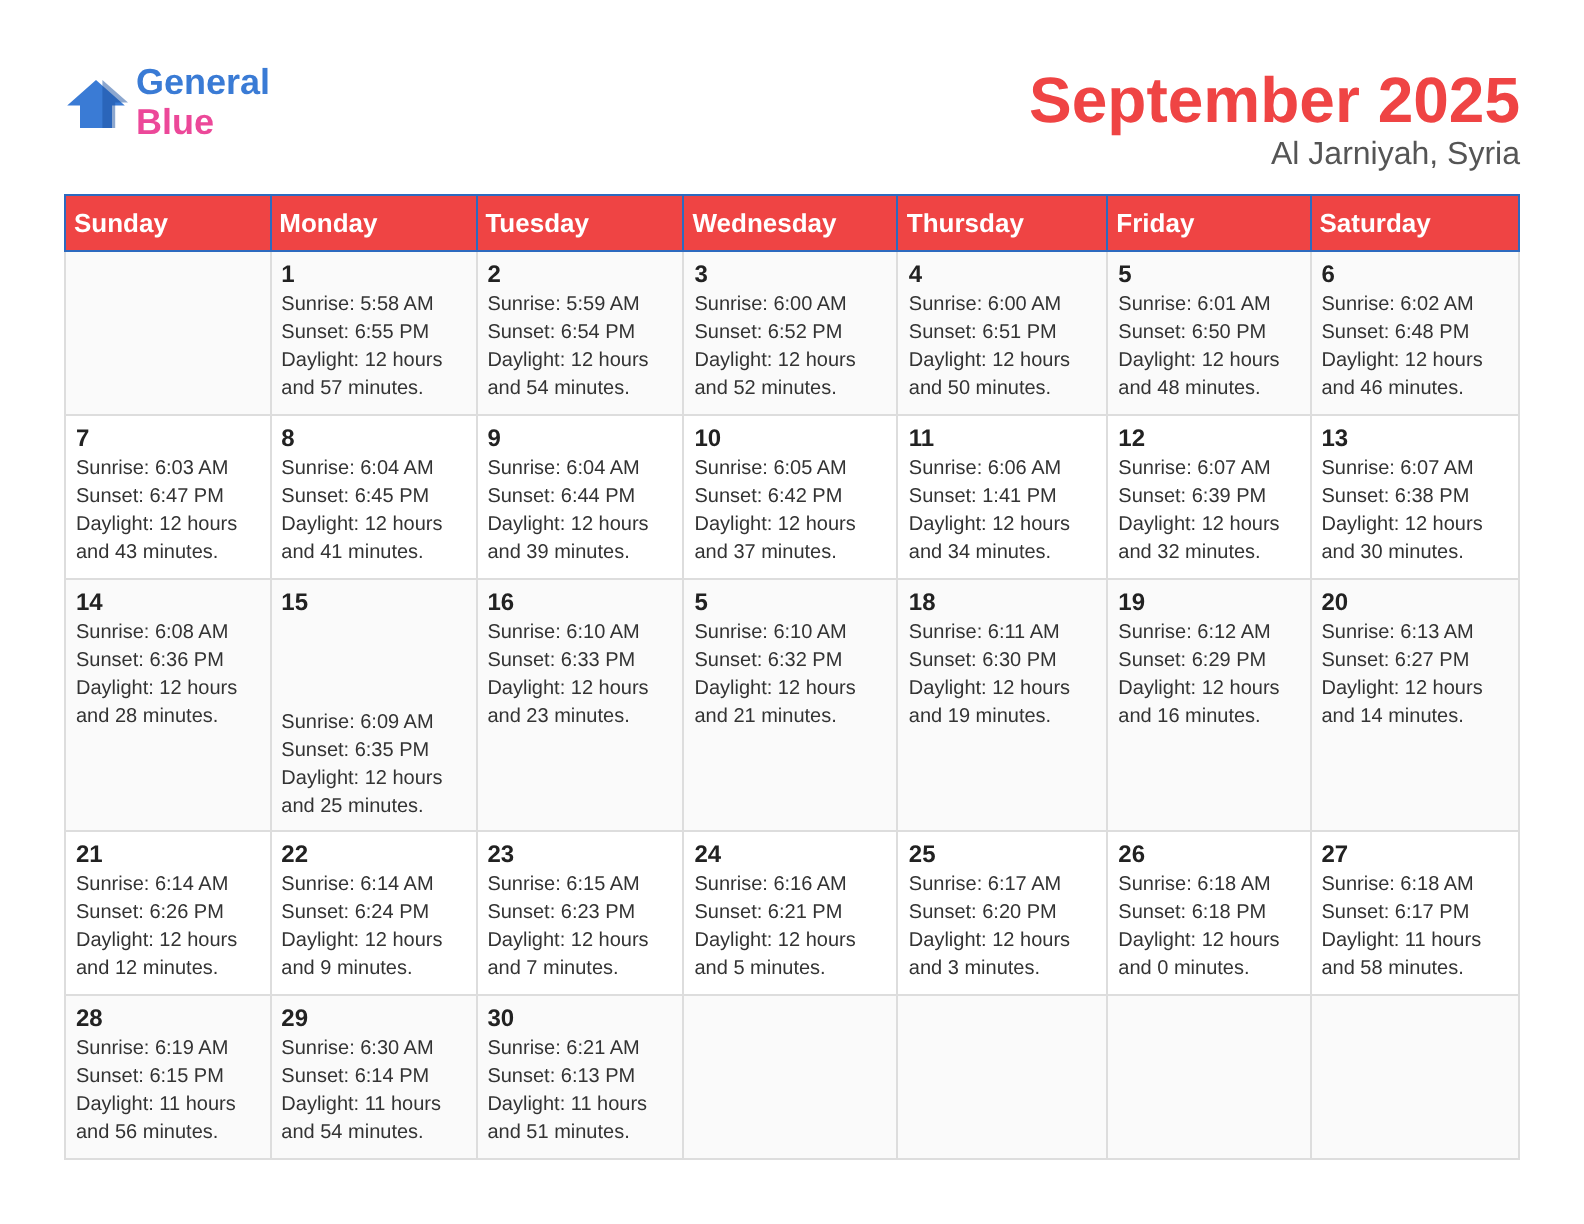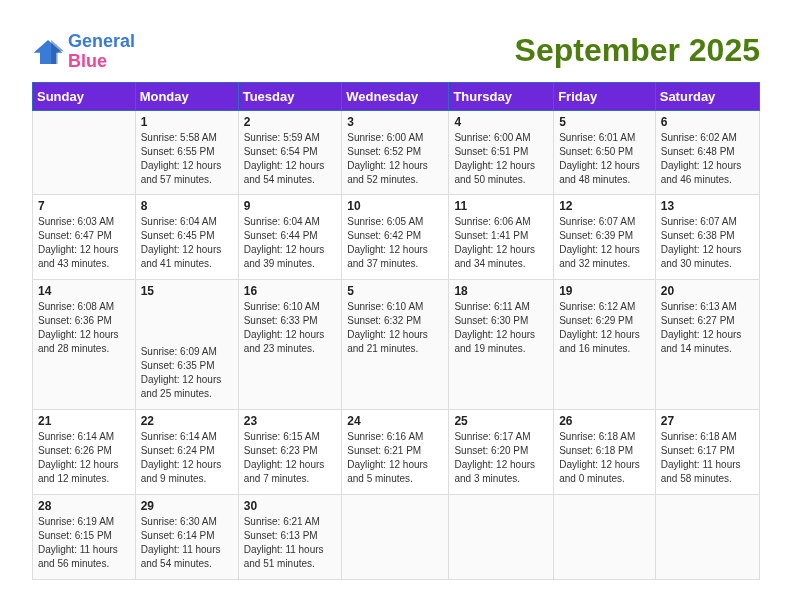--- a/index.html
+++ b/index.html
@@ -38,34 +38,34 @@
     .logo-icon {
       width: 32px;
       height: 28px;
     }
     .title-block {
       text-align: right;
     }
     .main-title {
       font-size: 32px;
       font-weight: bold;
-      color: #4d7c0f;
+      color: #ef4444;
     }
     .subtitle {
       font-size: 16px;
       color: #555;
     }
     .calendar {
       width: 100%;
       border-collapse: collapse;
       flex: 1;
       font-size: 10.5px;
     }
     .calendar thead th {
-      background-color: #6d28d9;
+      background-color: #ef4444;
       color: #fff;
       padding: 6px 4px;
       text-align: left;
       font-size: 13px;
       font-weight: bold;
       border: 1px solid #2d6abf;
     }
     .calendar tbody td {
       border: 1px solid #ddd;
       vertical-align: top;
@@ -101,20 +101,21 @@
         <polygon points="20,2 38,18 30,18 30,32 10,32 10,18 2,18" fill="#3a7bd5"></polygon>
         <polygon points="24,2 40,16 32,16 32,32 24,32" fill="#1a4fa0" opacity="0.5"></polygon>
       </svg>
       <div class="logo-text">
         <div><span>General</span></div>
         <div><span style="color:#ec4899">Blue</span></div>
       </div>
     </div>
     <div class="title-block">
       <div class="main-title">September 2025</div>
+      <div class="subtitle">Al Jarniyah, Syria</div>
     </div>
   </div>
 
   <table class="calendar">
     <thead>
       <tr>
         <th>Sunday</th>
         <th>Monday</th>
         <th>Tuesday</th>
         <th>Wednesday</th>

